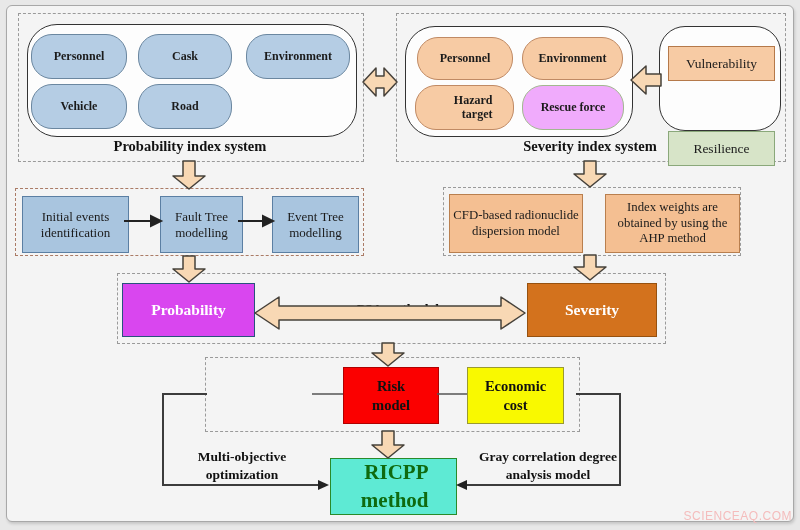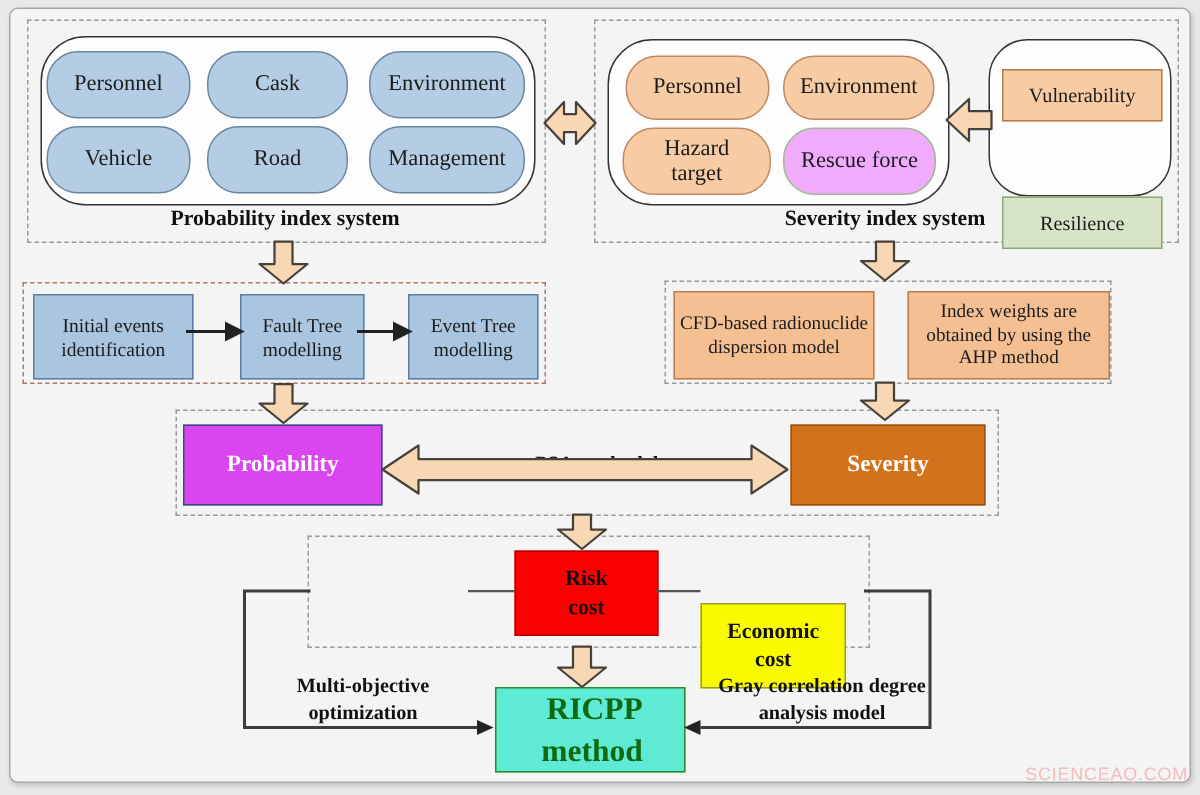--- a/index.html
+++ b/index.html
@@ -3,42 +3,42 @@
 <meta charset="utf-8">
 <style>
   html,body{margin:0;padding:0;background:#e8e8e8;}
   .canvas{position:relative;width:800px;height:530px;background:#e8e8e8;overflow:hidden;
           font-family:"Liberation Serif",serif;color:#1b1b1b;}
   .frame{position:absolute;left:6px;top:5px;width:786px;height:515px;background:#f4f4f4;
          border:1.5px solid #a8a8a8;border-radius:6px;box-shadow:1px 2px 3px rgba(0,0,0,.15);}
   .dashed{position:absolute;border:1.5px dashed #9a9a9a;}
   .dashed-brown{position:absolute;border:1.5px dashed #aa7b66;}
   .rounded{position:absolute;background:#fdfdfd;border:1.8px solid #333;border-radius:30px;}
-  .pill{position:absolute;display:flex;align-items:center;justify-content:center;text-align:center;
-        border-radius:21px;font-size:15px;line-height:1.1;padding:1px;}
+  .pill{position:absolute;display:flex;align-items:center;justify-content:center;text-align:right;
+        border-radius:21px;font-size:12px;line-height:1.1;padding:1px;font-weight:bold;}
   .pill-blue{background:#b5cde4;border:1.4px solid #6b87a0;}
   .pill-orange{background:#f7cba4;border:1.4px solid #c08a64;}
   .pill-green{background:#f0abfc;border:1.4px solid #a2b890;}
   .sq{position:absolute;display:flex;align-items:center;justify-content:center;text-align:center;
       font-size:13.5px;padding:1px;}
   .sq-orange{background:#f7cba4;border:1.3px solid #b5794a;}
   .sq-green{background:#d7e4c8;border:1.3px solid #8aa87a;}
   .bluebox{position:absolute;display:flex;align-items:center;justify-content:center;text-align:center;
            background:#a9c5df;border:1.4px solid #5b7fa3;font-size:13px;line-height:1.18;padding:2px;}
   .orangebox{position:absolute;display:flex;align-items:center;justify-content:center;text-align:center;
            background:#f4bf92;border:1.3px solid #b97f4e;font-size:12.8px;line-height:1.2;padding:2px;}
   .bigbox{position:absolute;display:flex;align-items:center;justify-content:center;text-align:center;
           font-weight:bold;color:#fff;font-size:15.5px;}
   .prob-big{background:#d946ef;border:1.5px solid #28527c;}
   .sev-big{background:#d3721d;border:1.5px solid #96510f;}
   .costbox{position:absolute;display:flex;align-items:center;justify-content:center;text-align:center;
            font-weight:bold;font-size:14.5px;line-height:1.25;color:#111;}
   .cost-gold{background:#f7b70c;border:1.4px solid #c98f00;}
   .cost-red{background:#fb0000;border:1.4px solid #b00000;}
-  .cost-yellow{background:#f9f900;border:1.4px solid #9a9a30;margin-top:35px;}
+  .cost-yellow{background:#f9f900;border:1.4px solid #9a9a30;}
   .ricpp{position:absolute;display:flex;align-items:center;justify-content:center;text-align:right;
          background:#5eead4;border:1.6px solid #2a8a2a;font-weight:bold;font-size:21px;
          line-height:1.3;color:#0f6a0f;}
   .seclabel{position:absolute;text-align:center;font-weight:bold;font-size:14.5px;color:#111;}
   .flowlabel{position:absolute;text-align:center;font-weight:bold;font-size:13.5px;line-height:1.3;color:#111;}
   .overlay{position:absolute;left:0;top:0;width:800px;height:530px;pointer-events:none;}
   .watermark{position:absolute;left:680px;top:509px;width:112px;text-align:right;
              font-family:"Liberation Sans",sans-serif;font-size:12px;letter-spacing:.5px;color:#f4bcbc;}
 </style>
 </head>
@@ -56,23 +56,20 @@
       <span>Cask</span>
     </div>
   <div class="pill pill-blue" style="left:246px;top:34px;width:100px;height:41px;">
       <span>Environment</span>
     </div>
   <div class="pill pill-blue" style="left:31px;top:84px;width:92px;height:41px;">
       <span>Vehicle</span>
     </div>
   <div class="pill pill-blue" style="left:138px;top:84px;width:90px;height:41px;">
       <span>Road</span>
-    </div>
-  <div class="pill pill-blue" style="left:246px;top:84px;width:100px;height:41px;">
-      <span>Management</span>
     </div>
   <div class="seclabel" style="left:18px;top:138px;width:344px;">Probability index system</div>
 
   <div class="dashed" style="left:396px;top:13px;width:388px;height:147px;"></div>
   <div class="rounded" style="left:405px;top:26px;width:226px;height:109px;"></div>
   <div class="pill pill-orange" style="left:417px;top:37px;width:92px;height:39px;">
       <span>Personnel</span>
     </div>
   <div class="pill pill-orange" style="left:522px;top:37px;width:97px;height:39px;">
       <span>Environment</span>
@@ -112,21 +109,21 @@
       <span>Index weights are obtained by using the AHP method</span>
     </div>
 
   <div class="dashed" style="left:117px;top:273px;width:547px;height:69px;"></div>
   <div class="bigbox prob-big" style="left:122px;top:283px;width:131px;height:52px;">Probability</div>
   <div class="bigbox sev-big" style="left:527px;top:283px;width:128px;height:52px;">Severity</div>
   <div class="flowlabel" style="left:308px;top:286px;width:200px;margin-top:14px;">PSA methodology</div>
 
   <div class="dashed" style="left:205px;top:357px;width:373px;height:73px;"></div>
   <div class="costbox cost-red" style="left:343px;top:367px;width:94px;height:55px;">
-      <span style="max-width:45px;">Risk cost</span>
+      <span style="max-width:45px;">Risk model</span>
     </div>
   <div class="costbox cost-yellow" style="left:467px;top:367px;width:95px;height:55px;">
       <span style="max-width:75px;">Economic cost</span>
     </div>
 
   <div class="ricpp" style="left:330px;top:458px;width:125px;height:55px;">
       <span style="max-width:70px;">RICPP method</span>
     </div>
   <div class="flowlabel" style="left:177px;top:448px;width:130px;">Multi-objective optimization</div>
   <div class="flowlabel" style="left:462px;top:448px;width:172px;">Gray correlation degree analysis model</div>

